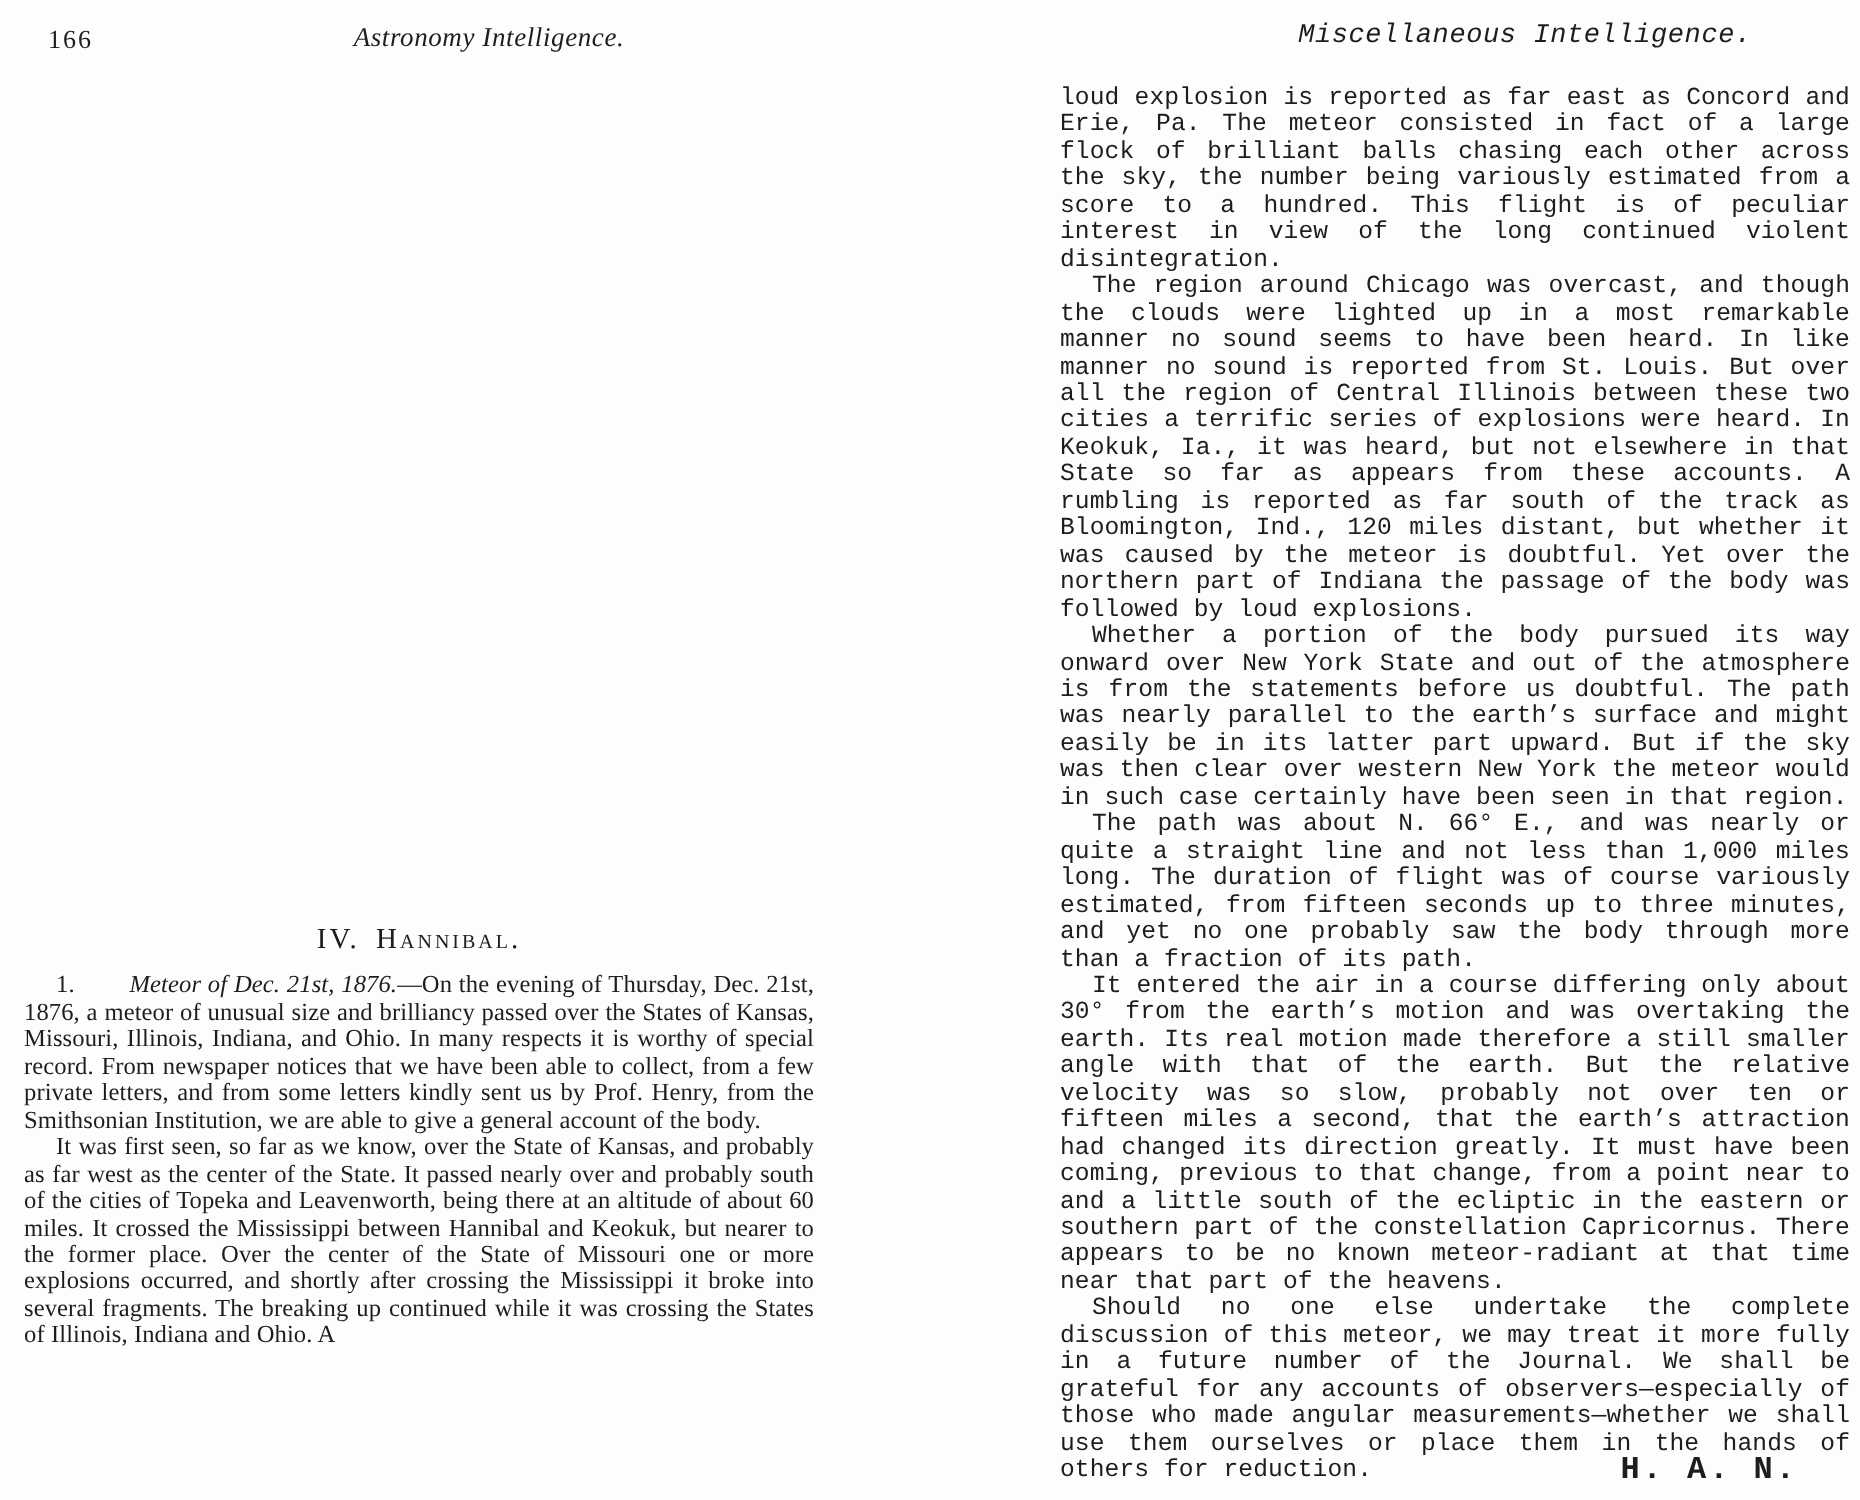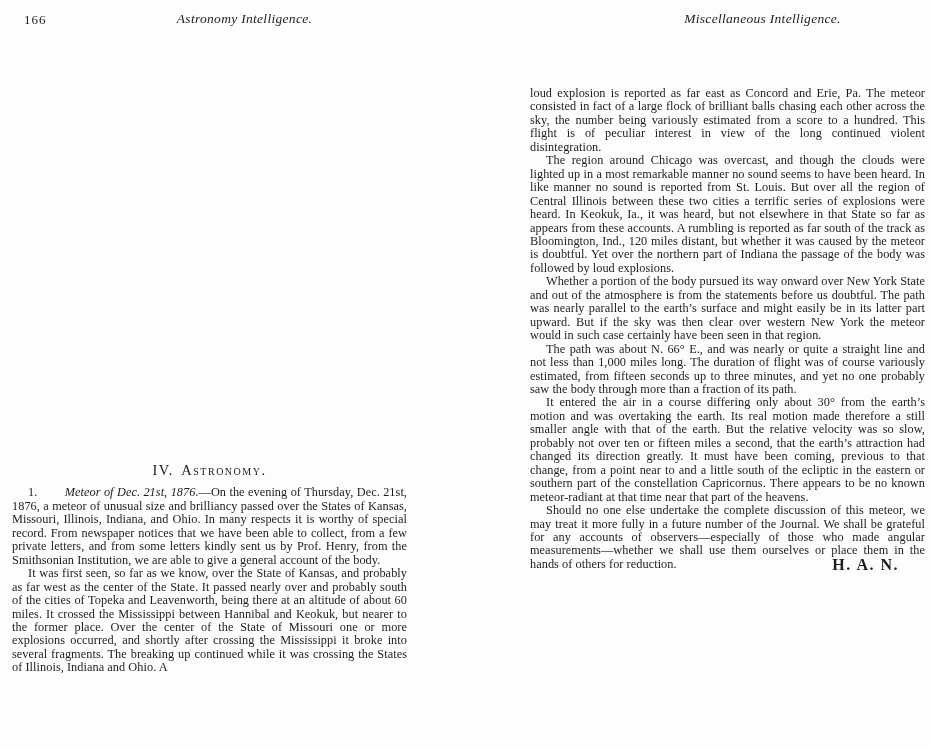--- a/index.html
+++ b/index.html
@@ -16,21 +16,21 @@
     font-family: "Liberation Serif", "DejaVu Serif", serif;
     overflow: hidden;
   }
   .page {
     position: absolute;
     top: 0;
     width: 465px;
     height: 750px;
   }
   .page.left  { left: 0; }
-  .page.right { left: 465px; }
+  .page.right { left: 465px; font-family: Liberation Mono, monospace; }
 
   .text-col {
     position: absolute;
     width: 395px;
   }
   .page.left  .text-col { left: 12px; }
   .page.right .text-col { left: 65px; }
 
   
   .running-head {
@@ -60,21 +60,21 @@
   .body-text {
     font-size: 12.3px;
     line-height: 13.45px;
     text-align: justify;
     letter-spacing: 0.05px;
   }
   .para {
     margin: 0;
   }
   .para.indent { text-indent: 16px; }
-  .para.noindent { text-indent: 0; margin-top: 44px; }
+  .para.noindent { text-indent: 0; }
 
   .article { top: 464px; }
   .section-heading {
     margin: 0 0 9px 0;
     text-align: center;
     font-weight: normal;
     font-variant: small-caps;
     font-size: 14.5px;
     letter-spacing: 1.5px;
     word-spacing: 3px;
@@ -98,21 +98,21 @@
 
 <div class="spread">
 
   <section class="page left">
     <div class="text-col running-head">
       <span class="pagenum pos-left">166</span>
       <span class="running-title">Astronomy Intelligence.</span>
     </div>
 
     <article class="text-col body-text article">
-      <h2 class="section-heading">IV. Astronomy.</h2>
+      <h2 class="section-heading">IV. Hannibal.</h2>
       <p class="para indent"><span>1.</span> <em class="item-title">Meteor of Dec. 21st, 1876.</em><span>—On the evening of Thursday, Dec. 21st, 1876, a meteor of unusual size and brilliancy passed over the States of Kansas, Missouri, Illinois, Indiana, and Ohio. In many respects it is worthy of special record. From newspaper notices that we have been able to collect, from a few private letters, and from some letters kindly sent us by Prof. Henry, from the Smithsonian Institution, we are able to give a general account of the body.</span></p>
       <p class="para indent">It was first seen, so far as we know, over the State of Kansas, and probably as far west as the center of the State. It passed nearly over and probably south of the cities of Topeka and Leavenworth, being there at an altitude of about 60 miles. It crossed the Mississippi between Hannibal and Keokuk, but nearer to the former place. Over the center of the State of Missouri one or more explosions occurred, and shortly after crossing the Mississippi it broke into several fragments. The breaking up continued while it was crossing the States of Illinois, Indiana and Ohio. A</p>
     </article>
   </section>
 
   <section class="page right">
     <div class="text-col running-head">
       <span class="running-title">Miscellaneous Intelligence.</span>
 
     </div>

